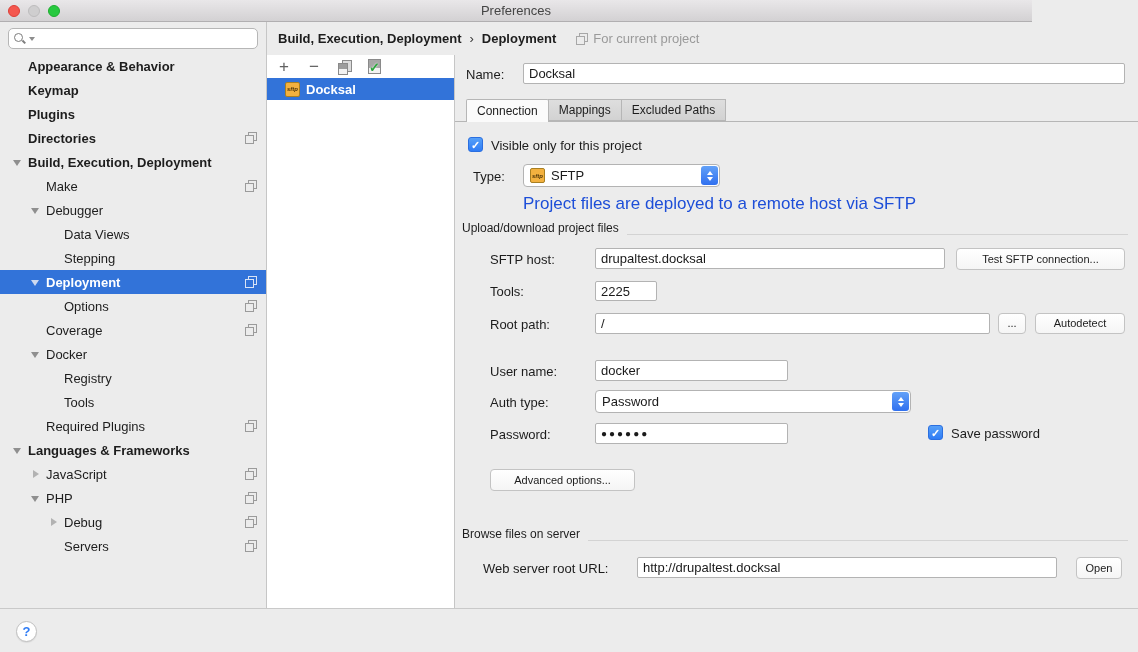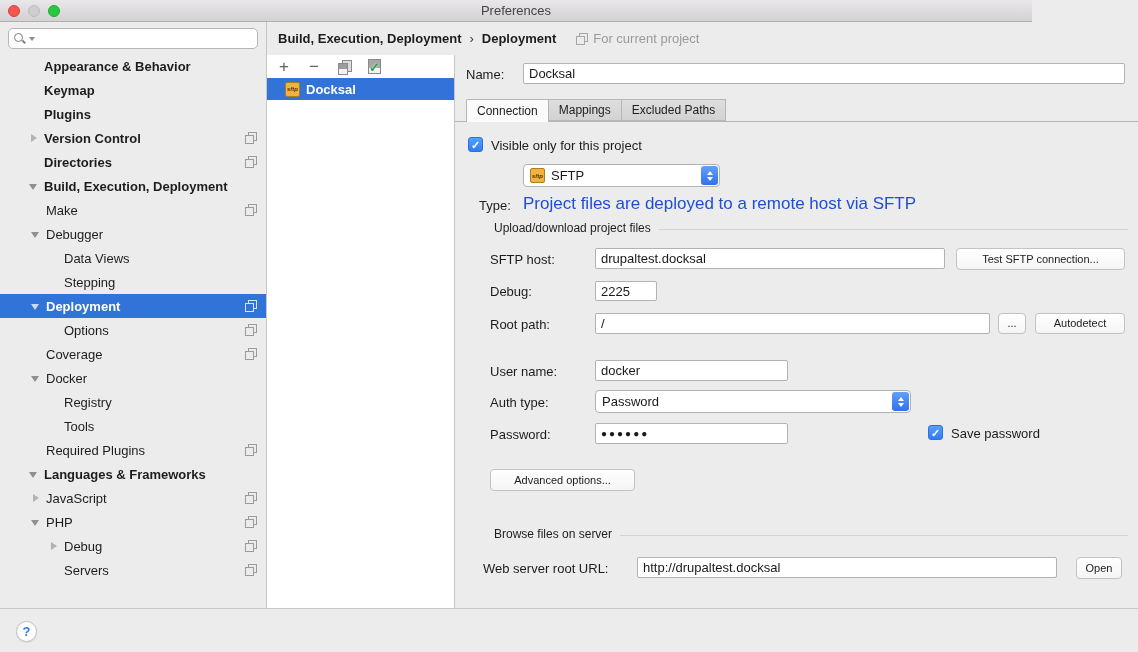--- a/index.html
+++ b/index.html
@@ -29,21 +29,21 @@
   .mag::after { content:""; position:absolute; left:8px; top:9px; width:4px; height:1.5px;
     background:#7d7d7d; transform:rotate(45deg); }
   .mag-caret { width:0; height:0; border-left:3px solid transparent; border-right:3px solid transparent;
     border-top:4px solid #8d8d8d; margin:0 4px 0 2px; flex:none; }
 
   #tree { position:absolute; left:0; top:32px; width:100%; }
   .tree-row { display:flex; align-items:center; height:24px; font-size:13px; color:#1d1d1d; cursor:default; }
   .tree-row.bold .tl-label { font-weight:bold; }
   .tree-row.selected { background:#3273d9; }
   .tree-row.selected .tl-label { color:#fff; font-weight:bold; }
-  .lvl1 { padding-left:28px; } .lvl2 { padding-left:30px; } .lvl3 { padding-left:48px; }
+  .lvl1 { padding-left:12px; } .lvl2 { padding-left:30px; } .lvl3 { padding-left:48px; }
   .tw { width:11px; height:11px; margin-right:5px; flex:none; position:relative; }
   .arrow-right::before { content:""; position:absolute; left:3px; top:1px; width:0; height:0;
     border-top:4.5px solid transparent; border-bottom:4.5px solid transparent; border-left:6px solid #b2b2b2; }
   .arrow-down::before { content:""; position:absolute; left:1px; top:3px; width:0; height:0;
     border-left:4.5px solid transparent; border-right:4.5px solid transparent; border-top:6px solid #8f8f8f; }
   .tree-row.selected .arrow-down::before { border-top-color:#cdd9ef; }
   .tl-label { flex:1; white-space:nowrap; overflow:hidden; }
   .proj { position:relative; width:12px; height:12px; flex:none; margin-right:9px; }
   .proj::before { content:""; position:absolute; left:3px; top:0; width:7px; height:7px; border:1px solid #9b9b9b; }
   .proj::after  { content:""; position:absolute; left:0; top:3px; width:7px; height:7px; border:1px solid #9b9b9b; background:#ececec; }
@@ -95,21 +95,21 @@
   .combo .stepper { position:absolute; right:1px; top:1px; bottom:1px; width:17px; border-radius:3px;
     background:linear-gradient(180deg,#62a1f8,#3070ef); display:flex; flex-direction:column;
     align-items:center; justify-content:center; gap:2px; }
   .car-up { width:0; height:0; border-left:3.5px solid transparent; border-right:3.5px solid transparent;
     border-bottom:4.5px solid #fff; }
   .car-dn { width:0; height:0; border-left:3.5px solid transparent; border-right:3.5px solid transparent;
     border-top:4.5px solid #fff; }
   .cbx { position:absolute; width:15px; height:15px; background:linear-gradient(180deg,#56a0f8,#2f7cf5);
     border:1px solid #2b6fe0; border-radius:3px; color:#fff; font-size:11px; font-weight:bold;
     text-align:center; line-height:14px; }
-  .section { position:absolute; left:7px; right:10px; display:flex; align-items:center; gap:8px;margin-left:32px; }
+  .section { position:absolute; left:7px; right:10px; display:flex; align-items:flex-end; gap:8px; }
   .section .st { font-size:12px; color:#1d1d1d; white-space:nowrap; }
   .section .ln { flex:1; height:1px; background:#d3d3d3; margin-top:2px; }
   .help-text { position:absolute; font-size:17px; color:#1d4ed8; }
 
   
   #tabs { position:absolute; left:0; right:0; top:45px; height:22px; border-bottom:1px solid #b6b6b6;
     padding-left:11px; display:flex; align-items:flex-end; }
   .tab { height:22px; padding:0 10px; display:flex; align-items:center; font-size:12px; color:#1d1d1d;
     background:linear-gradient(180deg,#dedede,#d2d2d2); border:1px solid #b6b6b6; margin-left:-1px; cursor:default; }
   .tab:first-child { margin-left:0; }
@@ -146,25 +146,20 @@
           <span class="tw"></span>
           <span class="tl-label">Appearance &amp; Behavior</span>
         </div>
         <div class="tree-row lvl1 bold">
           <span class="tw"></span>
           <span class="tl-label">Keymap</span>
         </div>
         <div class="tree-row lvl1 bold">
           <span class="tw"></span>
           <span class="tl-label">Plugins</span>
-        </div>
-        <div class="tree-row lvl1 bold">
-          <span class="tw arrow-right"></span>
-          <span class="tl-label">Version Control</span>
-          <span class="proj"></span>
         </div>
         <div class="tree-row lvl1 bold">
           <span class="tw"></span>
           <span class="tl-label">Directories</span>
           <span class="proj"></span>
         </div>
         <div class="tree-row lvl1 bold">
           <span class="tw arrow-down"></span>
           <span class="tl-label">Build, Execution, Deployment</span>
         </div>
@@ -278,41 +273,41 @@
 
     <div id="tabs">
         <div class="tab active">Connection</div>
         <div class="tab">Mappings</div>
         <div class="tab">Excluded Paths</div>
       </div>
 
     <span class="cbx" style="left:13px; top:82px;">✓</span>
     <span class="lbl" style="left:36px; top:83px;">Visible only for this project</span>
 
-    <span class="lbl" style="left:24px; top:114px;margin-top:29px;">Type:</span>
+    <span class="lbl" style="left:18px; top:114px;">Type:</span>
     <div class="combo" style="left:68px; top:109px; width:197px; height:23px;">
       <span class="sftp-badge">sftp</span>
       <span>SFTP</span>
       <span class="stepper">
           <span class="car-up"></span>
           <span class="car-dn"></span>
         </span>
     </div>
     <span class="help-text" style="left:68px; top:139px;">Project files are deployed to a remote host via SFTP</span>
 
     <div class="section" style="top:166px;">
       <span class="st">Upload/download project files</span>
       <span class="ln"></span>
     </div>
 
     <span class="lbl" style="left:35px; top:197px;">SFTP host:</span>
     <input class="fld" style="left: 140px; top: 193px; width: 350px; height: 21px;" value="drupaltest.docksal">
     <button class="btn" style="left:501px; top:193px; width:169px; height:22px;">Test SFTP connection...</button>
 
-    <span class="lbl" style="left:35px; top:229px;">Debug:</span>
+    <span class="lbl" style="left:35px; top:229px;">Tools:</span>
     <input class="fld" style="left: 140px; top: 226px; width: 62px; height: 20px;" value="2225">
 
     <span class="lbl" style="left:35px; top:262px;">Root path:</span>
     <input class="fld" style="left: 140px; top: 258px; width: 395px; height: 21px;" value="/">
     <button class="btn" style="left:543px; top:258px; width:28px; height:21px;">...</button>
     <button class="btn" style="left:580px; top:258px; width:90px; height:21px;">Autodetect</button>
 
     <span class="lbl" style="left:35px; top:309px;">User name:</span>
     <input class="fld" style="left: 140px; top: 305px; width: 193px; height: 21px;" value="docker">
 

